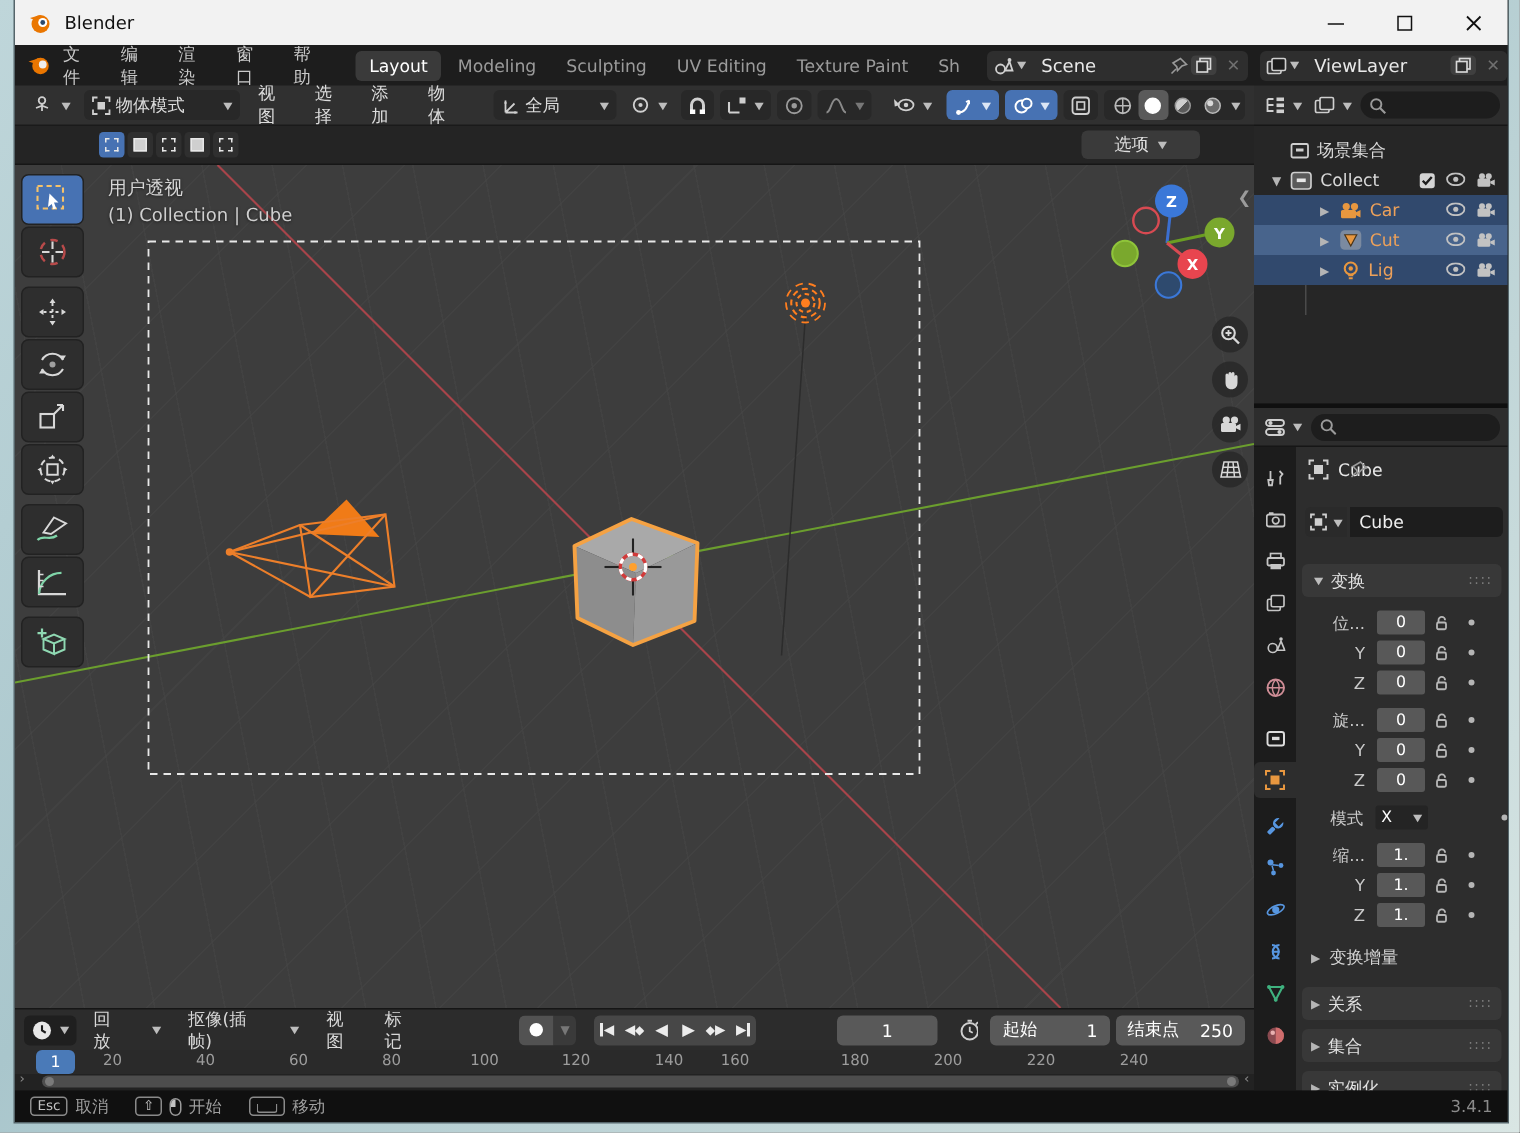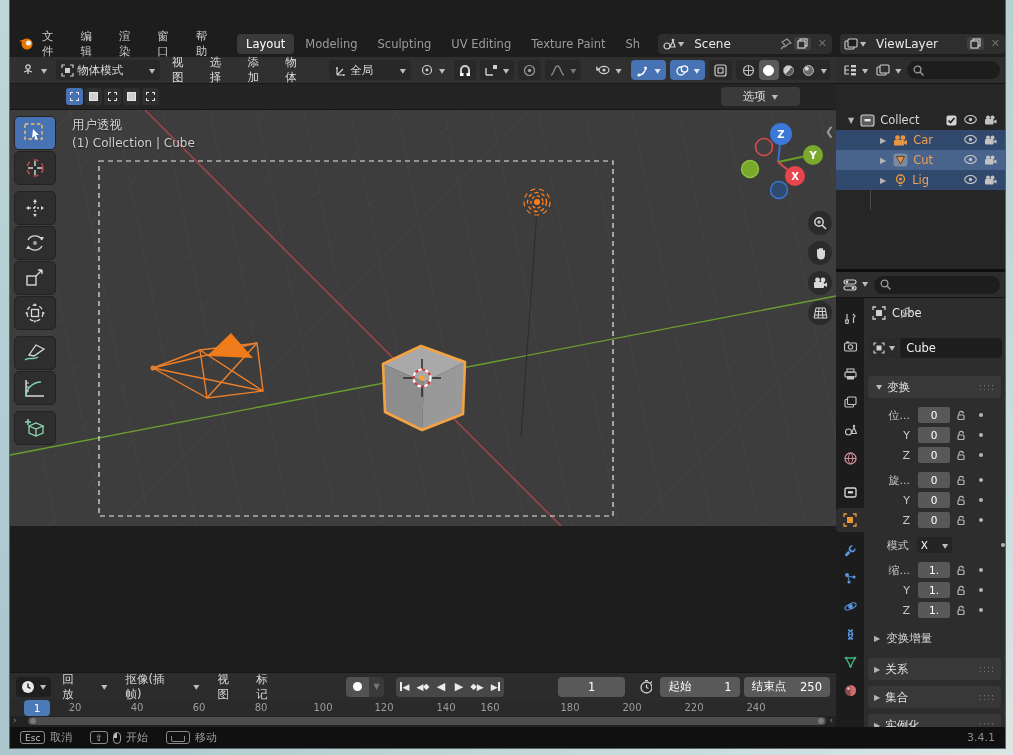--- a/index.html
+++ b/index.html
@@ -54,21 +54,21 @@
     display:flex; align-items:center; border-bottom:1px solid #161616; }
   .selmode { width:17px; height:17px; margin-right:2px; border-radius:3px; background:#2f2f2f;
     display:flex; align-items:center; justify-content:center; }
   .selmode.active { background:#4772b3; }
   .selmode .sq { width:9px; height:9px; border:1px dashed #e8e8e8; }
   .selmode .sq.solid { border-style:solid; background:#cfcfcf; }
   .optbtn { margin-left:auto; margin-right:36px; background:#3a3a3a; color:#ddd; font-size:11.5px;
     border-radius:4px; height:19px; display:flex; align-items:center; padding:0 22px; gap:4px; }
 
   
-  .canvas { position:absolute; left:0; top:110px; width:826px; height:416px; background:#3d3d3d; overflow:hidden;
+  .canvas { position:absolute; left:0; top:110px; width:826px; height:562px; background:#3d3d3d; overflow:hidden;
     background-image:
       repeating-linear-gradient(79deg, transparent 0 45px, #46464680 45px 46px),
       repeating-linear-gradient(135deg, transparent 0 45px, #46464680 45px 46px); }
   .vp-label { position:absolute; left:62px; color:#d6d6d6; font-size:12.5px; text-shadow:0 1px 2px #0008; }
   .vp-label.sub { color:#cfcfcf; font-size:12px; }
   .toolbar { position:absolute; left:4px; top:6px; width:42px; }
   .tool { width:42px; height:34px; background:#2e2e2e; border:1px solid #222; border-radius:5px;
     margin-bottom:1px; display:flex; align-items:center; justify-content:center; }
   .tool.active { background:#4772b3; }
   .tool.gap { margin-top:6px; }
@@ -156,20 +156,46 @@
   .spacekey { width:14px; height:6px; border:1px solid #8a8a8a; border-top:none; border-radius:0 0 2px 2px; margin-top:3px; }
   .version { margin-left:auto; color:#8a8a8a; }
   .grp { display:flex; align-items:center; gap:5px; margin-right:10px; }
   svg { display:block; }
 </style>
 </head>
 <body>
 
 <div class="window">
 
+  <div class="titlebar">
+    <svg width="16" height="16" style="margin-left:9px">
+      <circle cx="8" cy="9" r="6" fill="#ea7600"></circle>
+        <circle cx="9.5" cy="8" r="3" fill="#fff"></circle>
+      <circle cx="9.5" cy="8" r="1.6" fill="#2b4a6f"></circle>
+        <path d="M1 5 L8 3 L5 7 Z" fill="#ea7600"></path>
+    </svg>
+    <span class="ttl">Blender</span>
+    <div class="winbtns">
+      <div class="winbtn">
+          <svg width="11" height="11">
+            <line x1="0" y1="6" x2="11" y2="6" stroke="#111" stroke-width="1"></line>
+          </svg>
+        </div>
+      <div class="winbtn">
+          <svg width="11" height="11">
+            <rect x="1" y="1" width="9" height="9" fill="none" stroke="#111" stroke-width="1"></rect>
+          </svg>
+        </div>
+      <div class="winbtn">
+          <svg width="11" height="11">
+            <path d="M1 1 L10 10 M10 1 L1 10" stroke="#111" stroke-width="1.2"></path>
+          </svg>
+        </div>
+    </div>
+  </div>
 
   <div class="topbar">
     <svg width="17" height="15" style="margin-left:8px">
       <circle cx="9" cy="8" r="5.5" fill="#ea7600"></circle>
         <circle cx="10.5" cy="7" r="2.6" fill="#eee"></circle>
       <path d="M1 5 L9 2.5 L5.5 6.5 Z" fill="#ea7600"></path>
     </svg>
     <span class="menu-item">文件</span>
     <span class="menu-item">编辑</span>
     <span class="menu-item">渲染</span>
@@ -542,20 +568,28 @@
       <div class="searchbox">
         <svg width="11" height="11">
           <circle cx="4.5" cy="4.5" r="3.4" fill="none" stroke="#9a9a9a" stroke-width="1.3"></circle>
           <line x1="7" y1="7" x2="10.5" y2="10.5" stroke="#9a9a9a" stroke-width="1.4"></line>
           </svg>
       </div>
     </div>
 
     <div class="outliner-body">
       <div class="indentline"></div>
+      <div class="orow" style="top:6px">
+        <span style="width:24px"></span>
+        <svg width="13" height="11">
+          <rect x="1" y="1" width="11" height="9" rx="1" fill="none" stroke="#cfcfcf" stroke-width="1.2"></rect>
+          <rect x="4" y="4" width="5" height="2" fill="#cfcfcf"></rect>
+          </svg>
+        <span class="nm">场景集合</span>
+      </div>
       <div class="orow" style="top:26px">
         <span class="tri" style="margin-left:12px">▼</span>
         <svg width="15" height="13" style="margin-left:6px">
           <rect x="1" y="1" width="13" height="11" rx="2" fill="#5a5a5a" stroke="#cfcfcf" stroke-width="1.1"></rect>
           <rect x="4.5" y="5" width="6" height="2.4" fill="#e8e8e8"></rect>
           </svg>
         <span class="nm">Collect</span>
         <span class="right-ico">
           <svg width="11" height="11">
             <rect x="0.5" y="0.5" width="10" height="10" rx="2" fill="#d4d4d4"></rect>

